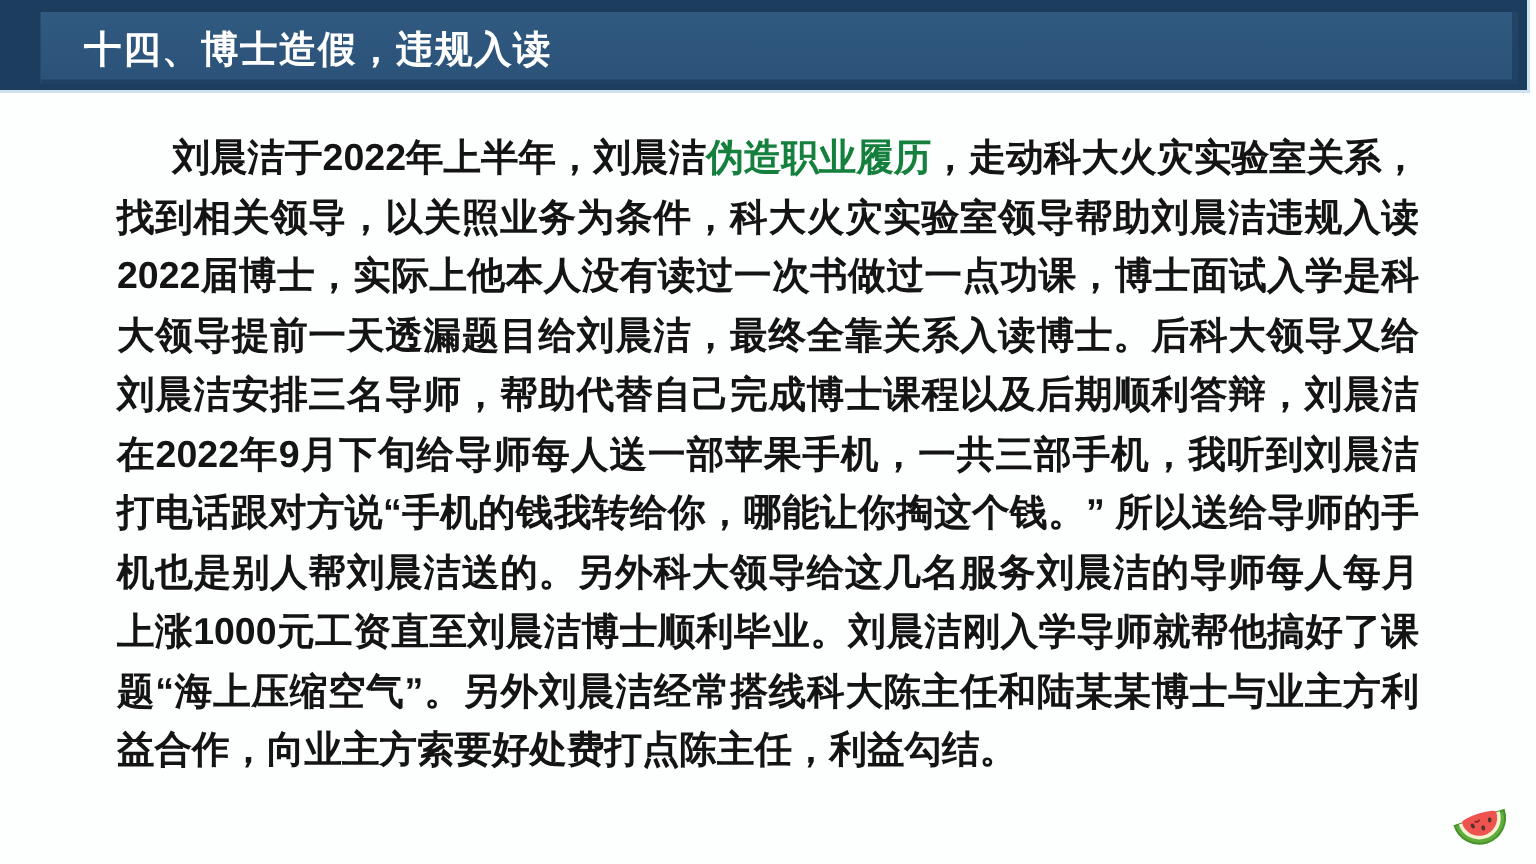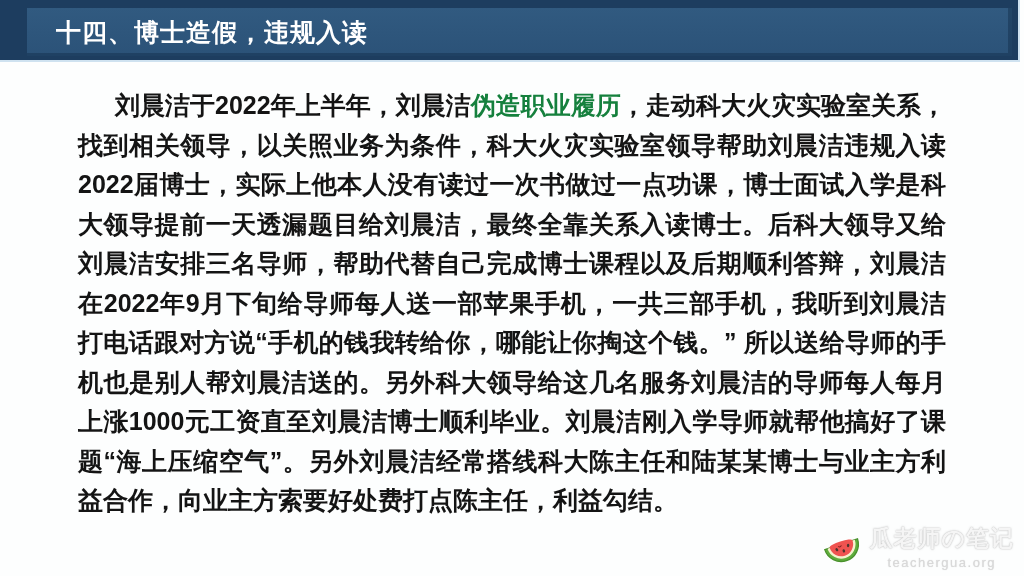--- a/index.html
+++ b/index.html
@@ -120,19 +120,15 @@
         <path d="M5 20 A 18 18 0 0 0 41 20 Z" fill="none" stroke="#49912c" stroke-width="1.4"></path>
         <path d="M8 20 A 15 15 0 0 0 38 20 Z" fill="#f6f1cf"></path>
         <path d="M10.5 20 A 12.5 12.5 0 0 0 35.5 20 Z" fill="#ef5350"></path>
         <ellipse cx="23" cy="19.6" rx="12.5" ry="2.6" fill="#ef5350"></ellipse>
         <ellipse cx="17" cy="24" rx="1.3" ry="1.8" fill="#4e342e" transform="rotate(-20 17 24)"></ellipse>
         <ellipse cx="23.5" cy="27.5" rx="1.3" ry="1.8" fill="#4e342e"></ellipse>
         <ellipse cx="29.5" cy="23.5" rx="1.3" ry="1.8" fill="#4e342e" transform="rotate(20 29.5 23.5)"></ellipse>
         <path d="M19.5 21.5 q 1.5 1.5 3 0" fill="none" stroke="#7b1f1f" stroke-width="1" stroke-linecap="round"></path>
       </g>
     </svg>
-    <div class="wm-col">
-      <div class="wm-name">瓜老师の笔记</div>
-      <div class="wm-url">teachergua.org</div>
-    </div>
   </div>
 
 </div>
 
 </body></html>

